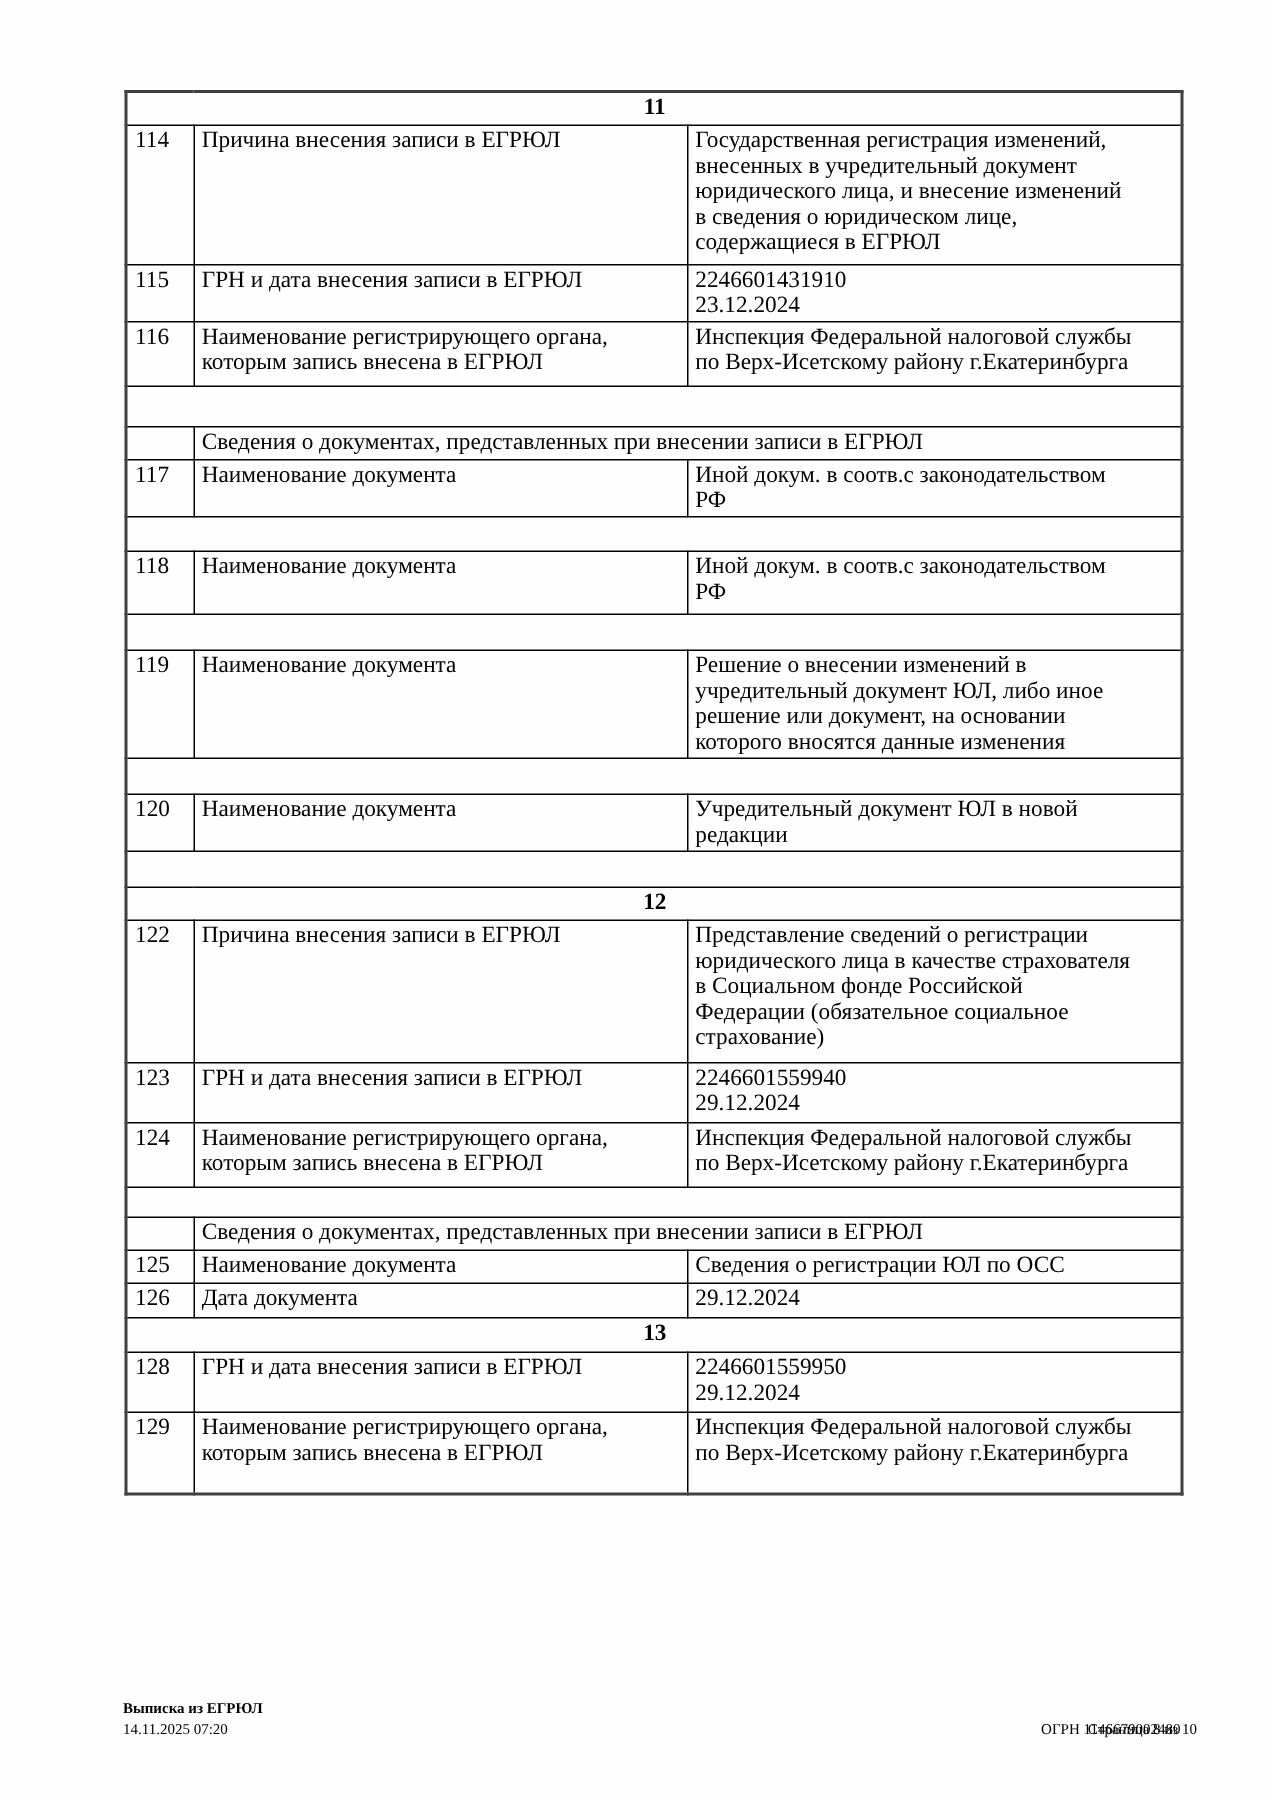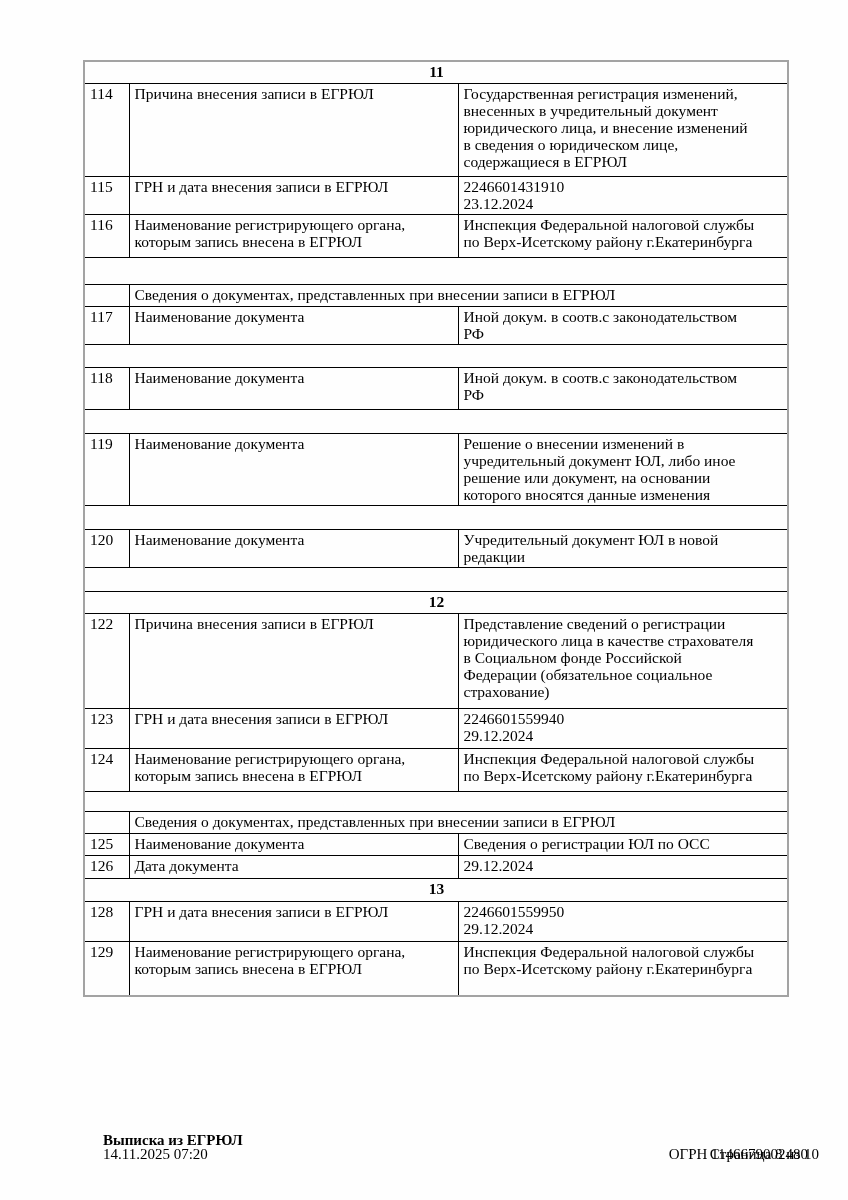--- a/index.html
+++ b/index.html
@@ -10,21 +10,21 @@
     font-family: "Liberation Serif", "DejaVu Serif", serif;
     color: #000;
     overflow: hidden;
   }
   .page { position: absolute; inset: 0; background: #fefefe; }
   .table-wrap { position: absolute; left: 83px; top: 60px; }
   table.reg-table {
     border-collapse: collapse;
     table-layout: fixed;
     width: 704px;
-    border: 2px solid #a3a3a3;
+    border: 2px solid #404040;
   }
   table.reg-table td {
     border: 1.5px solid #000;
     vertical-align: top;
     font-size: 15.5px;
     line-height: 17px;
     white-space: pre-line;
     padding: 1px 4px 2px 5px;
     overflow: hidden;
   }
@@ -32,21 +32,21 @@
   td.section-cell {
     text-align: center;
     font-weight: bold;
     padding-top: 2px;
   }
   tr.spacer-row td {
     border-left: none;
     border-right: none;
     padding: 0;
   }
-  .footer { position: absolute; font-size: 15px; line-height: 14px; margin-left: 21px; }
+  .footer { position: absolute; font-size: 10px; line-height: 14px; }
   .footer-left  { left: 82px; top: 1133px; }
   .footer-left .l1 { font-weight: bold; }
   .footer-center { left: 83px; top: 1147px; width: 704px; text-align: right; }
   .footer-right { left: 548px; top: 1147px; width: 250px; text-align: right; }
 </style>
 </head>
 <body>
 
 <div class="page">
   <div class="table-wrap">

